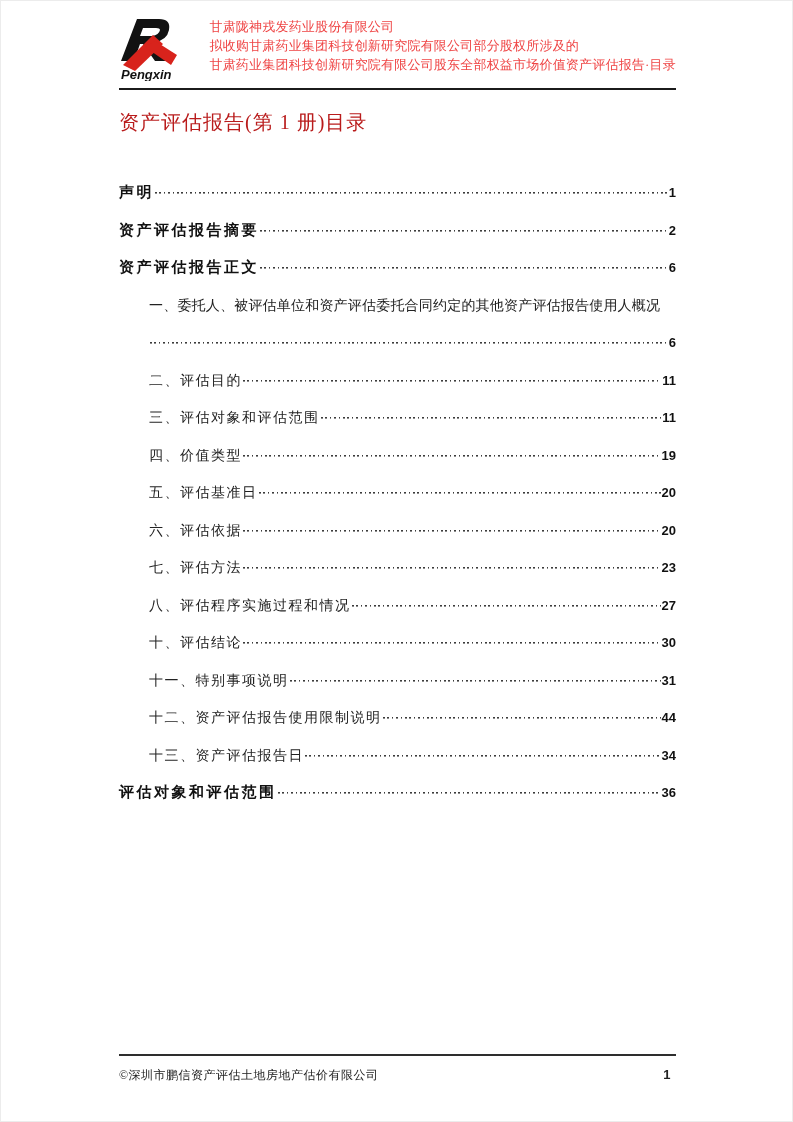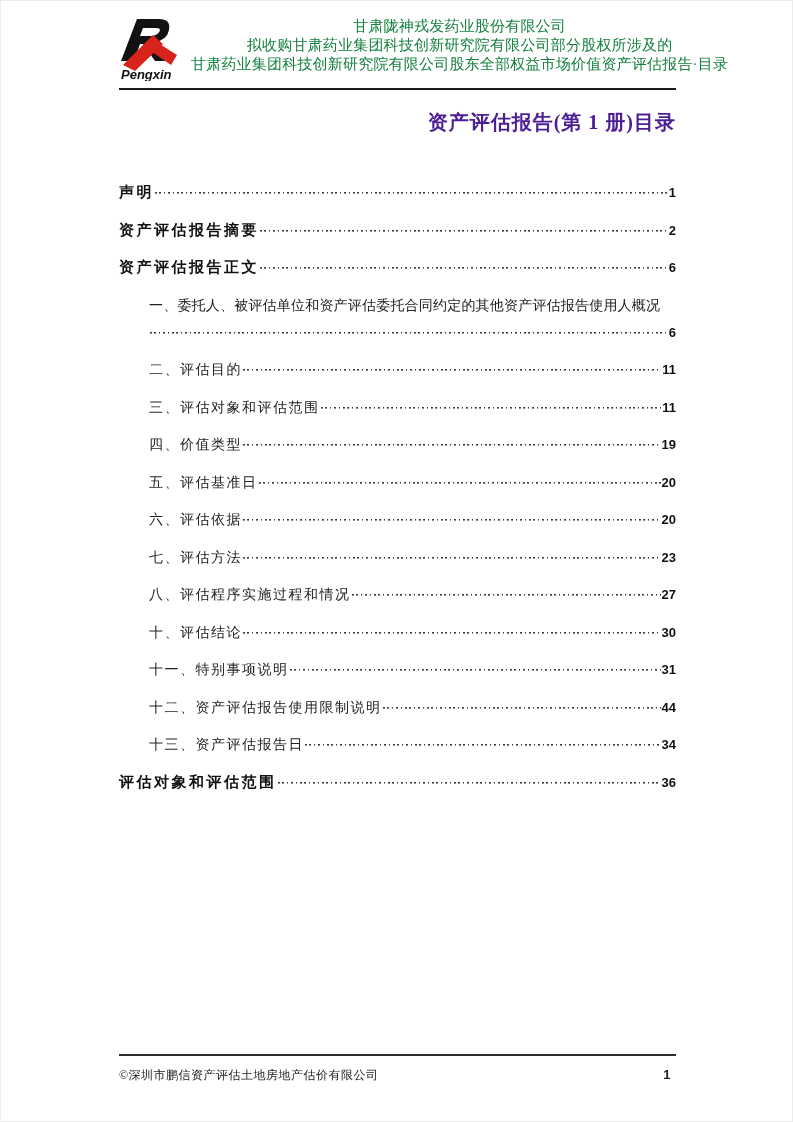--- a/index.html
+++ b/index.html
@@ -17,54 +17,54 @@
     overflow: hidden;
   }
 
   
   .header-block {
     position: absolute; left: 118px; top: 16px; width: 557px;
     display: flex; justify-content: space-between; align-items: flex-start;
   }
   .logo { width: 72px; height: 64px; flex: 0 0 auto; }
   .header-lines {
-    text-align: center;
-    font-size: 15px; line-height: 19px; letter-spacing: 0.2px;
-    color: #15803d; white-space: nowrap;
+    text-align: left;
+    font-size: 13px; line-height: 19px; letter-spacing: 0.2px;
+    color: #ef4444; white-space: nowrap;
   }
   .header-rule {
     position: absolute; left: 118px; top: 87px; width: 557px; height: 2px;
     background: #1b1b1b;
   }
 
   
   .doc-title {
     position: absolute; left: 118px; top: 108px; width: 557px;
-    text-align: right;
-    font-size: 20px; font-weight: 700; letter-spacing: 1px;
-    color: #4c1d95;
+    text-align: left;
+    font-size: 20px; font-weight: 400; letter-spacing: 1px;
+    color: #b91c1c;
   }
 
   
   .toc { position: absolute; left: 118px; top: 183px; width: 557px; }
   .toc-row {
     display: flex; align-items: center;
     line-height: 17px;
     margin-bottom: 20.5px;
   }
   .toc-row .toc-label {
     font-size: 15px; font-weight: 700; letter-spacing: 2.5px;
     white-space: nowrap; color: #111;
   }
   .toc-row.toc-indent { padding-left: 30px; }
   .toc-row.toc-indent .toc-label {
     font-size: 14px; font-weight: 400; letter-spacing: 1.5px; color: #222;
   }
   .toc-row.toc-tight .toc-label { letter-spacing: 0.2px; white-space: normal; }
-  .toc-row.toc-wrap-first { margin-bottom: 10px; }
+  .toc-row.toc-wrap-first { }
   .toc-dots {
     flex: 1; height: 3px; margin: 0 1px;
     background: repeating-linear-gradient(to right, #3c3c3c 0 1.6px, transparent 1.6px 4.4px)
                 left bottom / 100% 1.6px no-repeat;
   }
   .toc-page {
     font-family: "Liberation Sans", "DejaVu Sans", sans-serif;
     font-size: 13px; font-weight: 600; color: #111;
     white-space: nowrap;
   }

